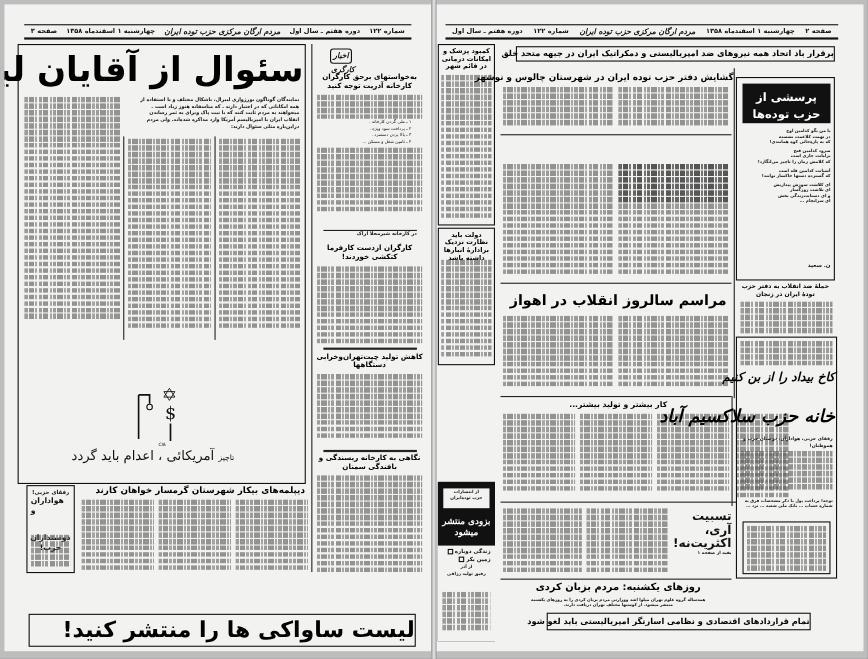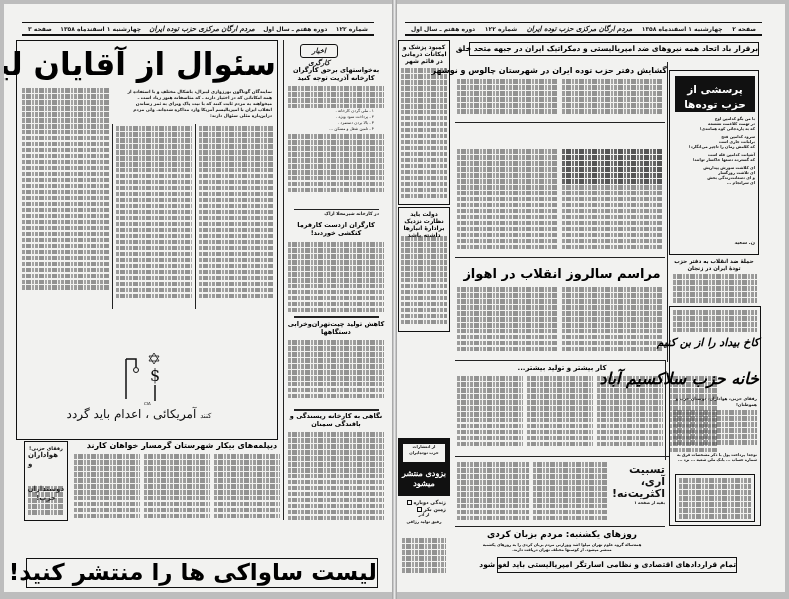--- a/index.html
+++ b/index.html
@@ -146,30 +146,30 @@
 
     <div class="abs" style="left:60px; top:345px; width:150px; height:80px;">
       <svg width="150" height="80" viewBox="0 0 150 80">
         <path d="M62 10 L62 50 M62 10 L72 10 L72 18" stroke="#111" stroke-width="1.5" fill="none"></path>
         <circle cx="72" cy="21" r="2.5" stroke="#111" fill="none"></circle>
         <path d="M90 4 L95 12 L85 12 Z M90 15 L95 7 L85 7 Z" stroke="#111" fill="none" stroke-width=".8"></path>
         <text x="86" y="32" font-size="16" font-family="DejaVu Serif, serif" fill="#111">$</text>
         <path d="M91 36 L91 52" stroke="#111" stroke-width="1.5"></path>
       </svg>
       <div class="abs" style="left:0; top:58px; width:150px; direction:rtl; text-align:center; font-size:12px; font-family:'DejaVu Serif', serif;">
-        <span style="font-size:7px;">کنند</span>
+        <span style="font-size:7px;">تاچیز</span>
         <span>آمریکائی</span>
         <span>،</span>
         <span>اعدام باید گردد</span>
       </div>
       <div class="abs" style="left:80px; top:52px; font-size:4px;">CIA</div>
     </div>
 
     <div class="rule-v" style="left:279px; top:36px; height:480px;"></div>
-    <div class="abs box" style="left:296px; top:40px; width:38px; height:14px; border-radius:3px; font-size:7px; font-weight:bold; text-align:center; line-height:12px; font-style:italic;">اخبار کارگری</div>
+    <div class="abs box" style="left:296px; top:40px; width:20px; height:14px; border-radius:3px; font-size:7px; font-weight:bold; text-align:center; line-height:12px; font-style:italic;">اخبار کارگری</div>
     <div class="abs headline" style="left:282px; top:62px; width:100px; font-size:6.5px; line-height:8px; white-space:normal;">به‌خواستهای برحق کارگران کارخانه آذریت توجه کنید</div>
     <div class="text-block" style="left:284px; top:82px; width:96px; height:22px;">
       <span class="line"></span>
         <span class="line"></span>
         <span class="line"></span>
         <span class="line"></span>
     </div>
     <div class="abs rtl" style="left:300px; top:104px; width:70px; font-size:4px; line-height:6px;">
       <div>۱ ـ ملی گردن کارخانه .</div>
       <div>۲ ـ پرداخت سود ویژه .</div>
@@ -287,21 +287,21 @@
         <span class="line"></span>
         <span class="line"></span>
         <span class="line"></span>
         <span class="line"></span>
         <span class="line"></span>
         <span class="line"></span>
         <span class="line"></span>
     </div>
 
     <div class="abs box" style="left:22px; top:554px; width:352px; height:30px; border-width:1.5px;">
-      <div class="headline" style="font-size:23px; line-height:27px;">لیست ساواکی ها را منتشر کنید!</div>
+      <div class="headline" style="font-size:20px; line-height:27px;text-align:right;">لیست ساواکی ها را منتشر کنید!</div>
     </div>
   </div>
 
   <div class="gutter"></div>
 
   <div class="page right">
     <div class="masthead" style="left:8px; width:357px;">
       <span>صفحه ۲</span>
       <span>چهارشنبه ۱ اسفندماه ۱۳۵۸</span>
       <span class="brand">مردم ارگان مرکزی حزب توده ایران</span>

